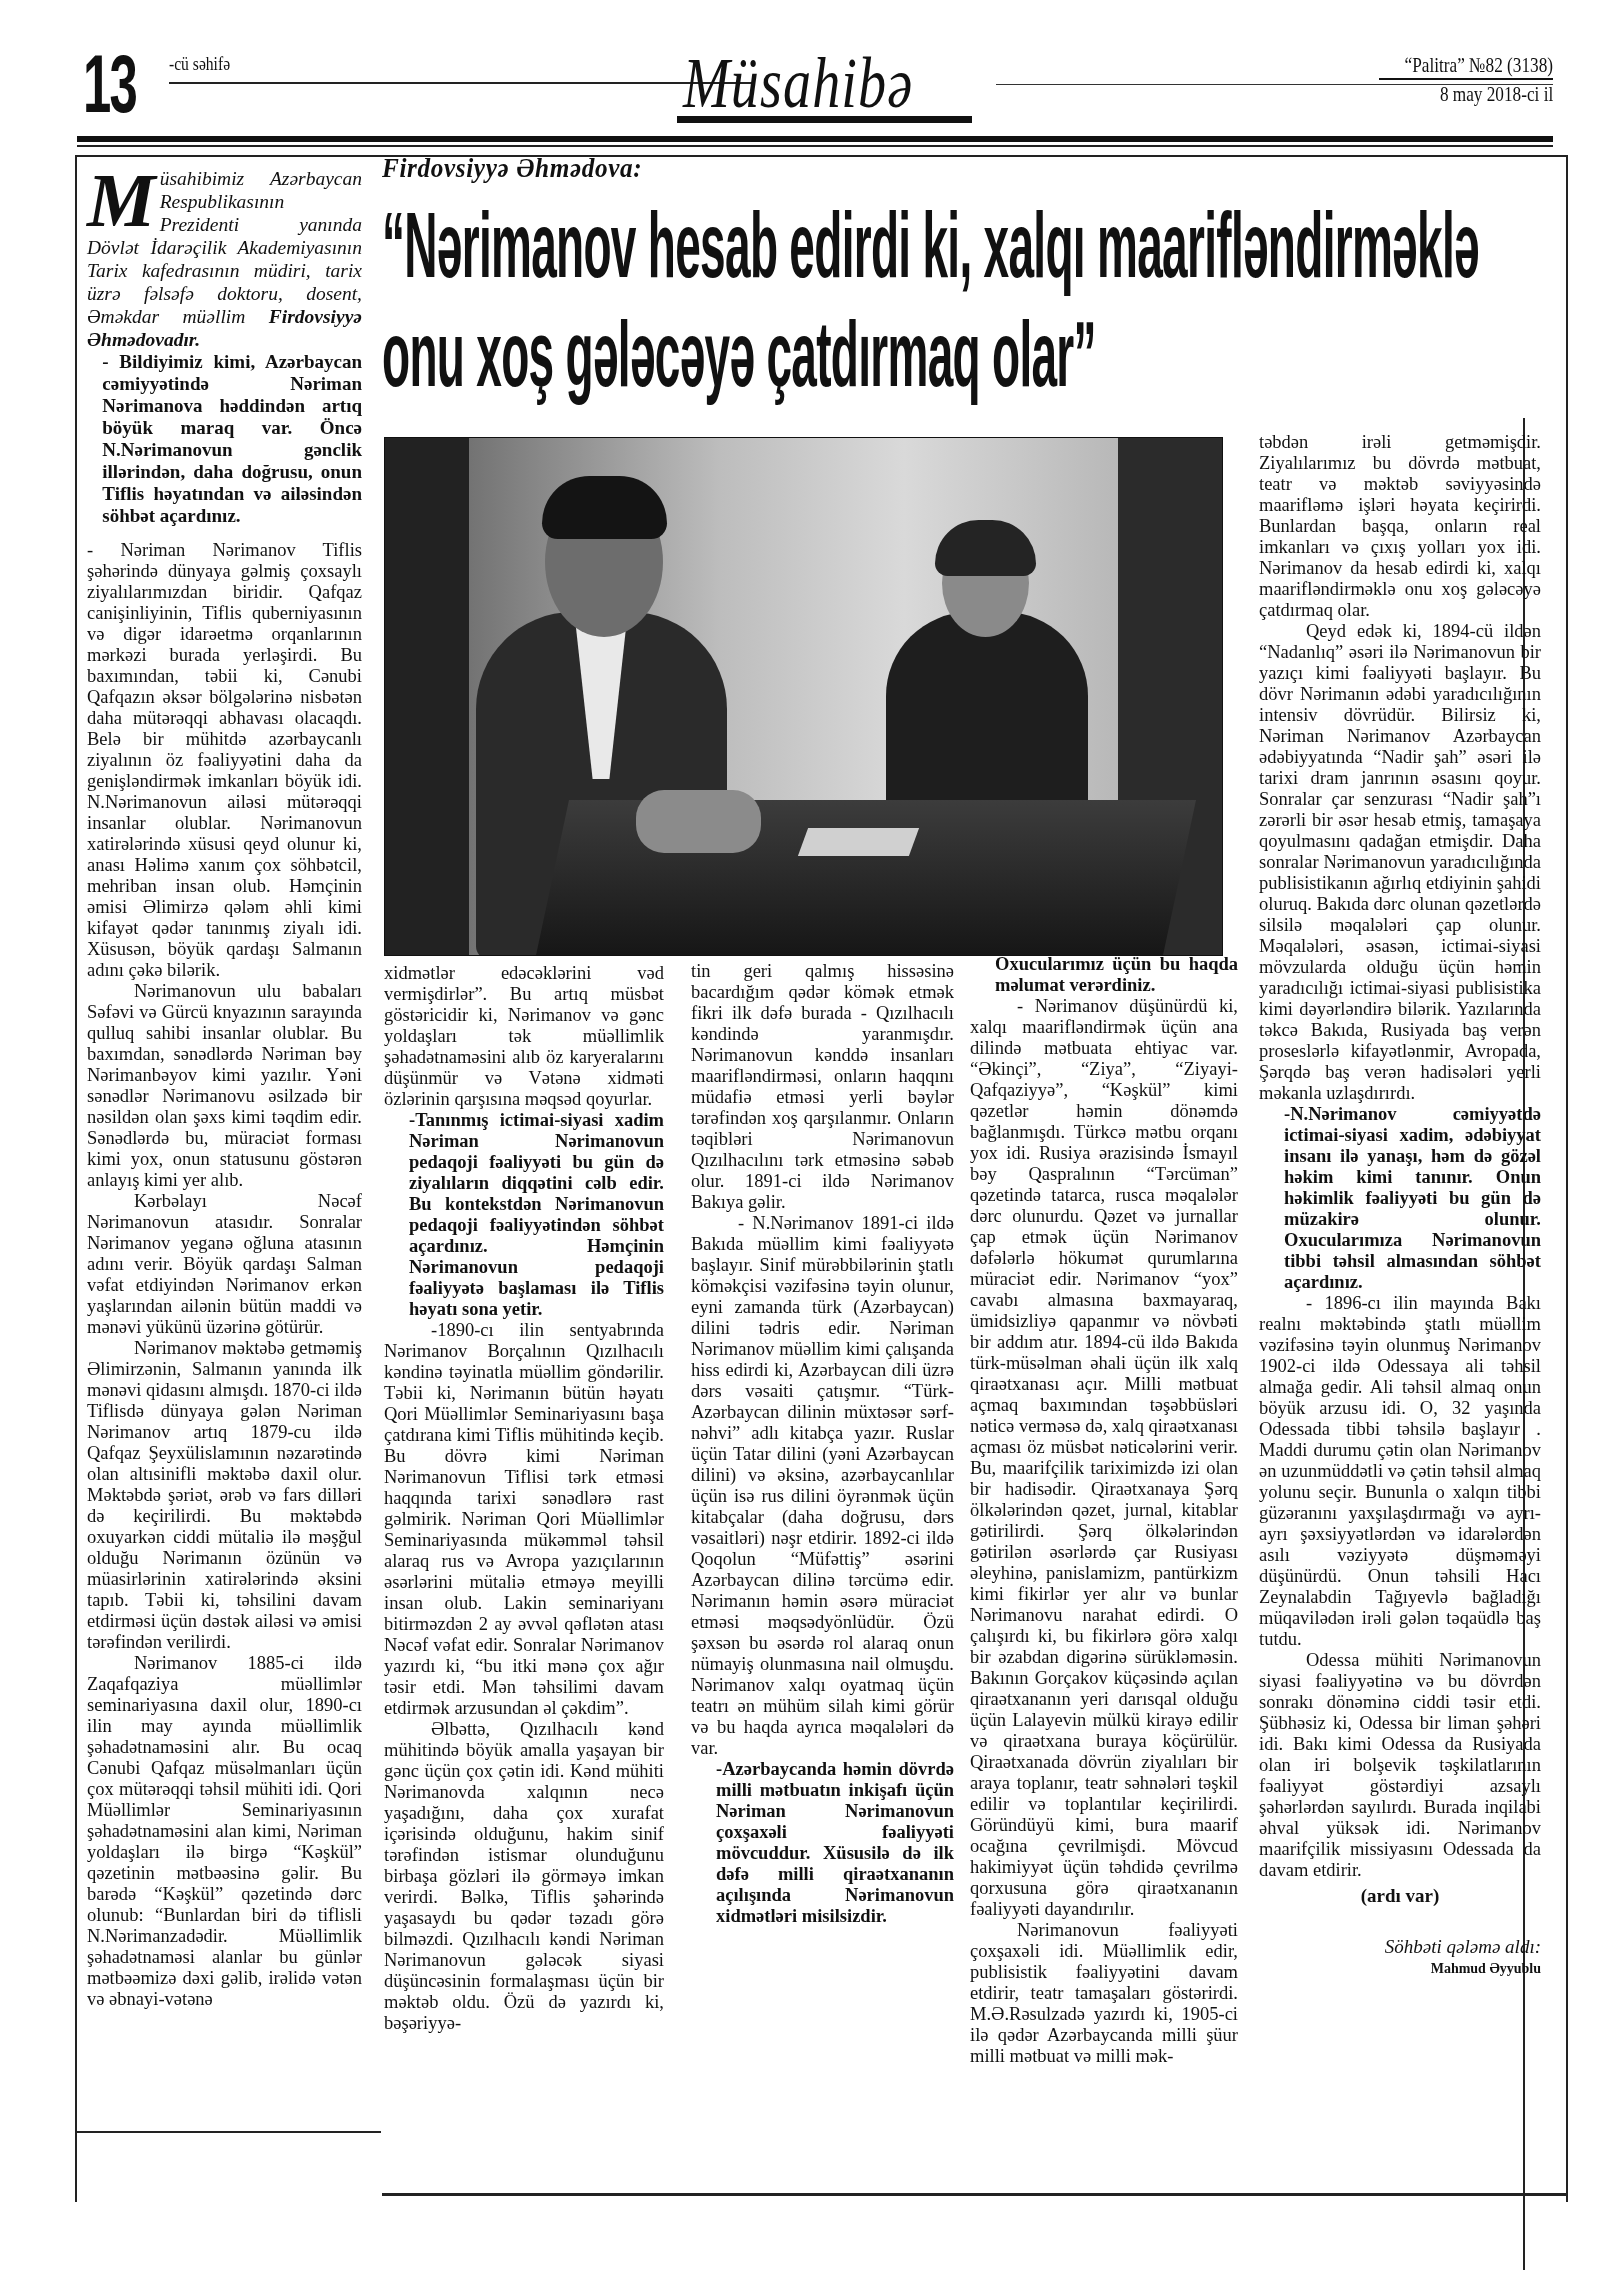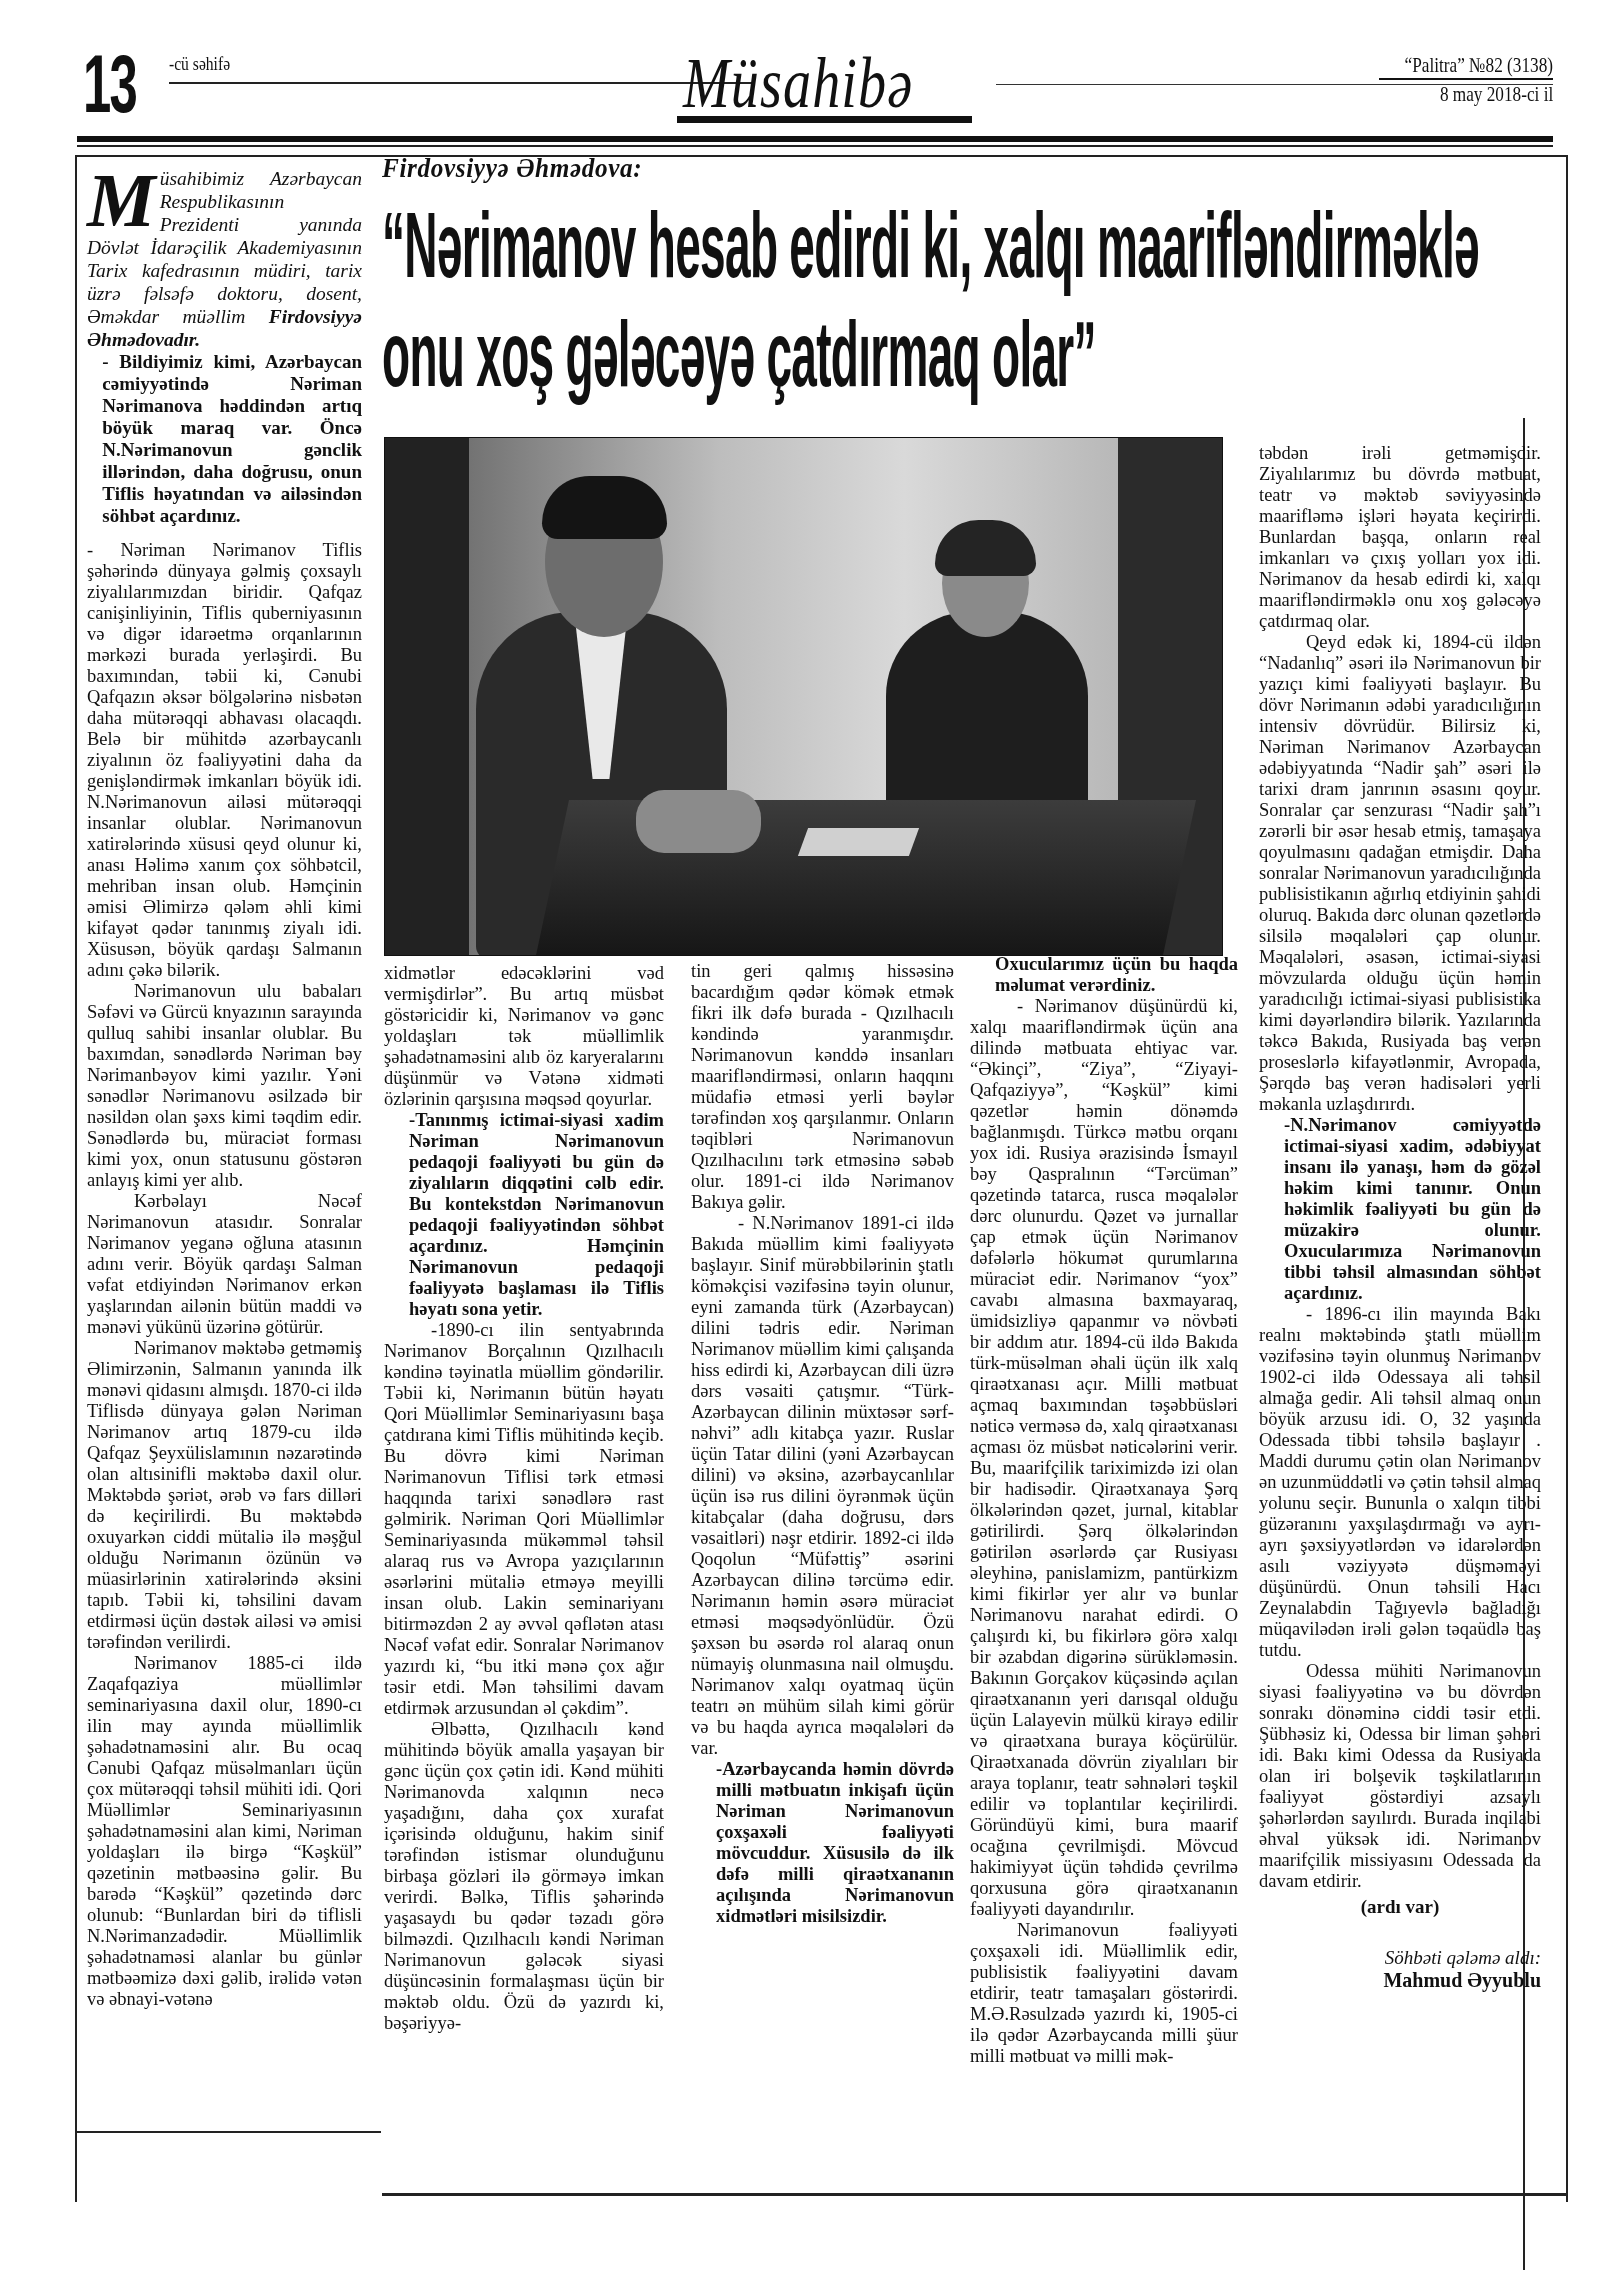--- a/index.html
+++ b/index.html
@@ -51,24 +51,24 @@
   .photo .man-hands { position: absolute; left: 251px; top: 352px; width: 125px; height: 63px; background: #8b8b8b; border-radius: 28px; }
   .photo .woman-body { position: absolute; left: 501px; top: 174px; width: 202px; height: 209px; background: #1e1e1e; border-radius: 84px 84px 7px 7px; }
   .photo .woman-head { position: absolute; left: 557px; top: 91px; width: 87px; height: 108px; background: #8a8a8a; border-radius: 50%; }
   .photo .woman-hair { position: absolute; left: 550px; top: 82px; width: 101px; height: 56px; background: #242424; border-radius: 49px 49px 14px 14px; }
   .photo .paper { position: absolute; left: 418px; top: 390px; width: 111px; height: 28px; background: #d0d0d0; transform: skewX(-20deg); }
 
   .c1 { left: 87px; top: 540px; width: 275px; }
   .c2 { left: 384px; top: 963px; width: 280px; }
   .c3 { left: 691px; top: 961px; width: 263px; }
   .c4 { left: 970px; top: 954px; width: 268px; }
-  .c5r { left: 1259px; top: 432px; width: 282px; margin-top: 11px; }
+  .c5r { left: 1259px; top: 432px; width: 282px; }
 
   .byline-label { text-align: right; font-style: italic; font-size: 19px; line-height: 22px; margin-top: 28px; }
-  .byline-name { text-align: right; font-weight: 700; font-size: 20px; line-height: 22px; }
+  .byline-name { text-align: right; font-weight: 700; font-size: 14px; line-height: 22px; }
   .cont { text-align: center; font-weight: 700; font-size: 19px; line-height: 24px; margin-top: 2.8px; }
 </style>
 </head>
 <body>
 
 <div class="masthead">
   <div class="page-num">13</div>
   <div class="page-suffix">-cü səhifə</div>
   <div class="head-line-left"></div>
   <div class="section-title">Müsahibə</div>

